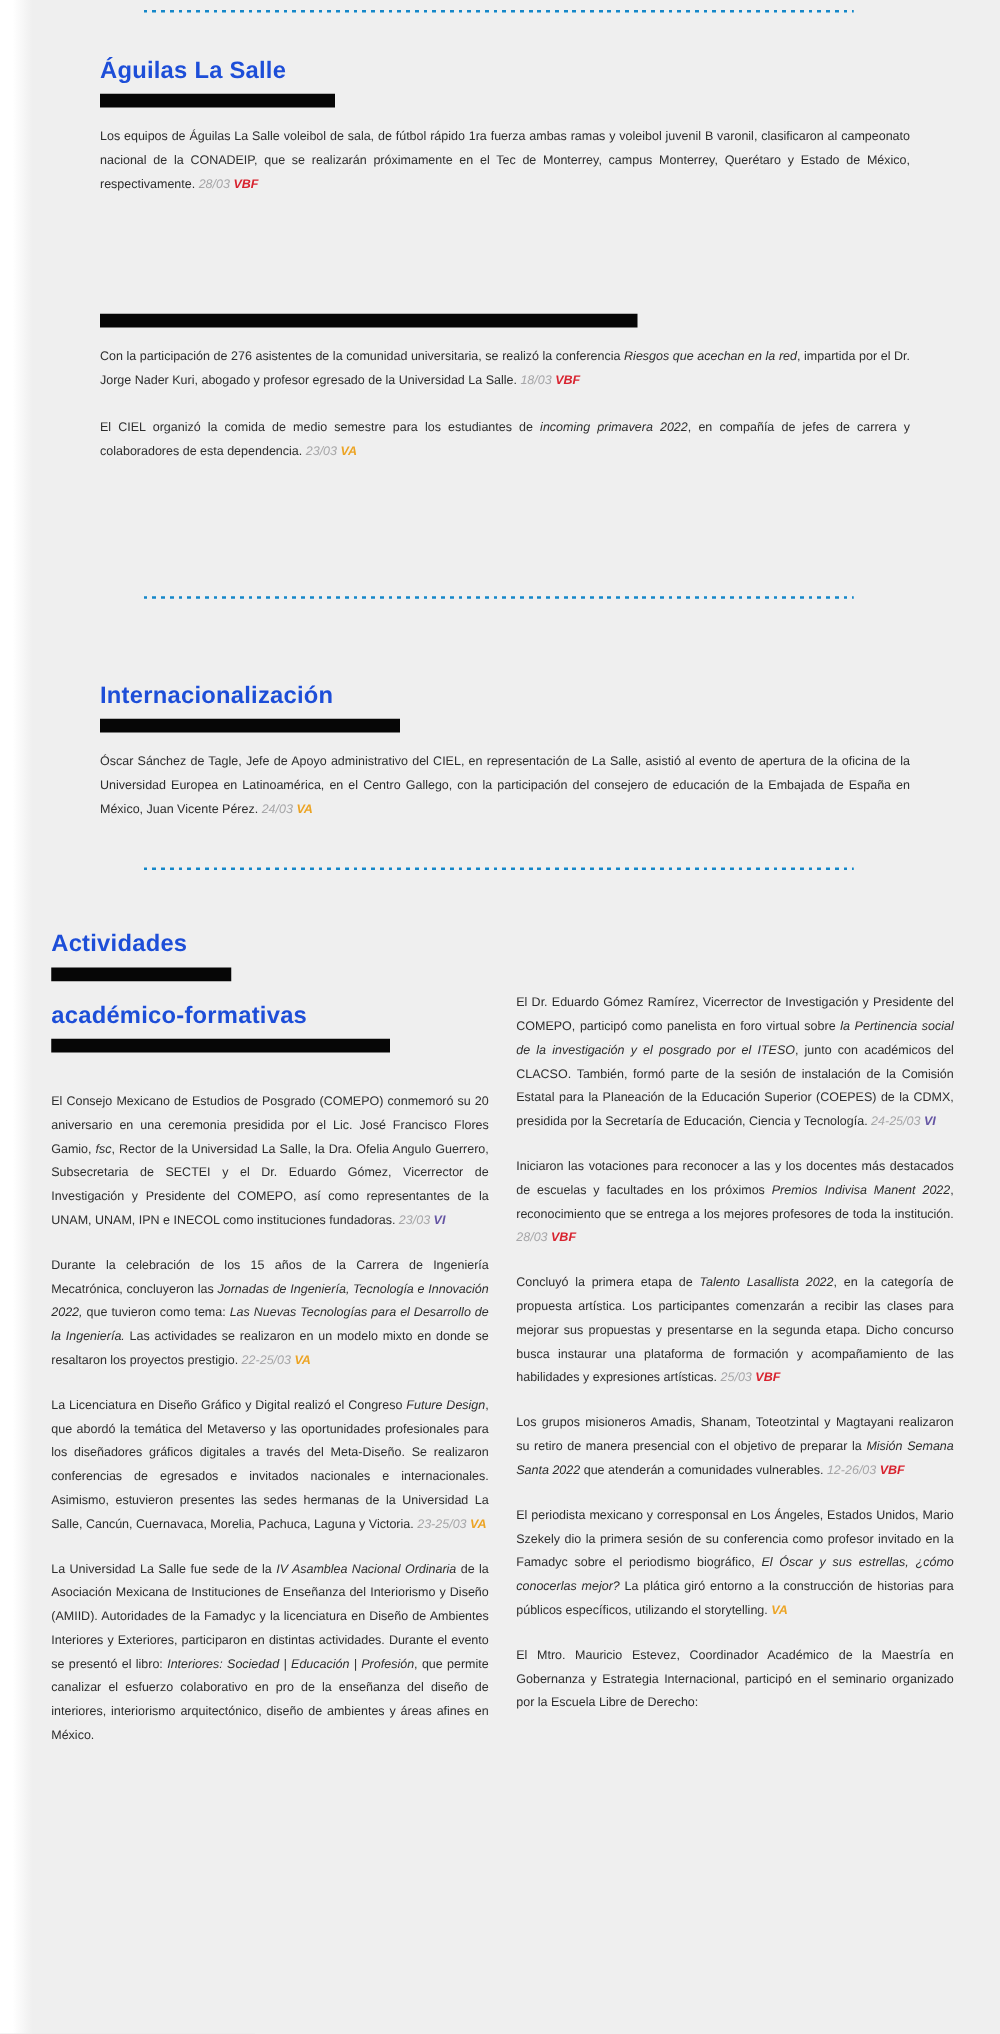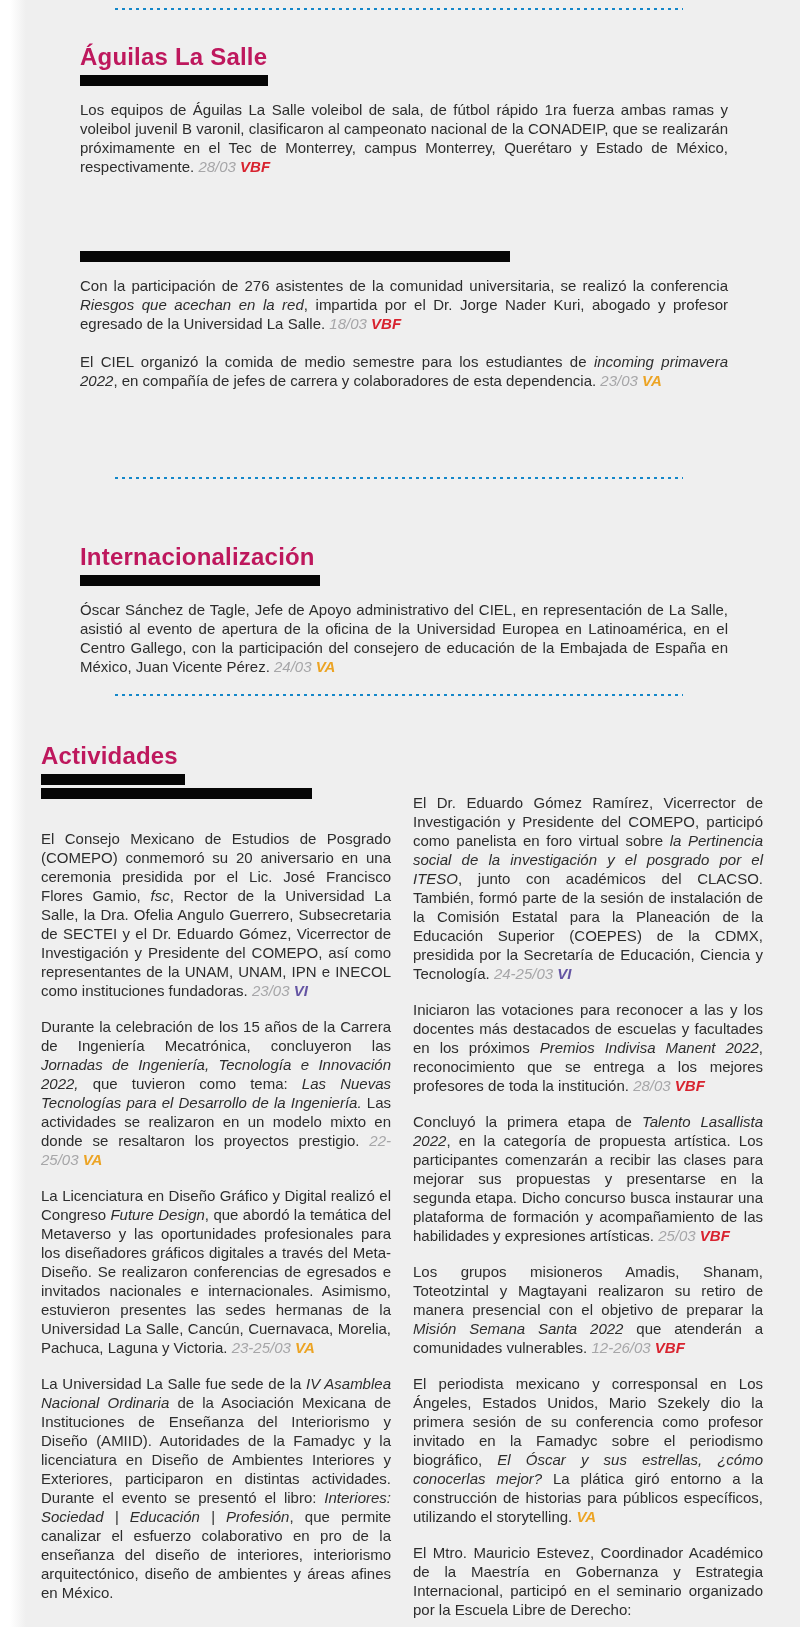--- a/index.html
+++ b/index.html
@@ -25,29 +25,29 @@
   .rule-2 { top:477px; }
   .rule-3 { top:694px; }
 
   .sec { position:absolute; }
   .sec-aguilas { top:42px;  left:80px; width:648px; }
   .sec-rsu     { top:248px; left:80px; width:648px; }
   .sec-intl    { top:542px; left:80px; width:648px; }
   .sec-act     { top:741px; left:41px; width:722px; display:grid; grid-template-columns:350px 350px; column-gap:22px; }
 
   .title {
-    margin:0; color:#be185d;
-    font-size:24px; line-height:30px; font-weight:bold; letter-spacing:0.2px;
+    margin:0; color:#1d4ed8;
+    font-size:19px; line-height:30px; font-weight:bold; letter-spacing:0.2px;
   }
   .bar { height:11px; background:#060606; margin-top:3px; }
   .title-2 { margin-top:13px; }
 
   .para {
     margin:14px 0 0 0;
-    font-size:15px; line-height:19px;
+    font-size:10px; line-height:19px;
     text-align:justify; hyphens:auto;
   }
   .para + .para { margin-top:19px; }
   .col .para { margin-top:30px; }
   .col .para + .para { margin-top:17px; }
   .col-right { padding-top:49px; }
   .col-right .para:first-child { margin-top:3px; }
 
   .seg-n  { font-style:normal; }
   .seg-i  { font-style:italic; }
@@ -84,20 +84,21 @@
     <div class="bar" style="width:240px"></div>
     <p class="para"><span class="seg-n">Óscar Sánchez de Tagle, Jefe de Apoyo administrativo del CIEL, en representación de La Salle, asistió al evento de apertura de la oficina de la Universidad Europea en Latinoamérica, en el Centro Gallego, con la participación del consejero de educación de la Embajada de España en México, Juan Vicente Pérez. </span><span class="seg-d">24/03 </span><span class="seg-va">VA</span></p>
   </section>
 
   <div class="rule rule-3"></div>
 
   <section class="sec sec-act">
     <div class="col col-left">
       <h2 class="title">Actividades</h2>
       <div class="bar" style="width:144px"></div>
+      <h2 class="title title-2">académico-formativas</h2>
       <div class="bar" style="width:271px"></div>
       <p class="para"><span class="seg-n">El Consejo Mexicano de Estudios de Posgrado (COMEPO) conmemoró su 20 aniversario en una ceremonia presidida por el Lic. José Francisco Flores Gamio, </span><span class="seg-i">fsc</span><span class="seg-n">, Rector de la Universidad La Salle, la Dra. Ofelia Angulo Guerrero, Subsecretaria de SECTEI y el Dr. Eduardo Gómez, Vicerrector de Investigación y Presidente del COMEPO, así como representantes de la UNAM, UNAM, IPN e INECOL como instituciones fundadoras. </span><span class="seg-d">23/03 </span><span class="seg-vi">VI</span></p>
       <p class="para"><span class="seg-n">Durante la celebración de los 15 años de la Carrera de Ingeniería Mecatrónica, concluyeron las </span><span class="seg-i">Jornadas de Ingeniería, Tecnología e Innovación 2022,</span><span class="seg-n"> que tuvieron como tema: </span><span class="seg-i">Las Nuevas Tecnologías para el Desarrollo de la Ingeniería.</span><span class="seg-n"> Las actividades se realizaron en un modelo mixto en donde se resaltaron los proyectos prestigio. </span><span class="seg-d">22-25/03 </span><span class="seg-va">VA</span></p>
       <p class="para"><span class="seg-n">La Licenciatura en Diseño Gráfico y Digital realizó el Congreso </span><span class="seg-i">Future Design</span><span class="seg-n">, que abordó la temática del Metaverso y las oportunidades profesionales para los diseñadores gráficos digitales a través del Meta-Diseño. Se realizaron conferencias de egresados e invitados nacionales e internacionales. Asimismo, estuvieron presentes las sedes hermanas de la Universidad La Salle, Cancún, Cuernavaca, Morelia, Pachuca, Laguna y Victoria. </span><span class="seg-d">23-25/03 </span><span class="seg-va">VA</span></p>
       <p class="para"><span class="seg-n">La Universidad La Salle fue sede de la </span><span class="seg-i">IV Asamblea Nacional Ordinaria</span><span class="seg-n"> de la Asociación Mexicana de Instituciones de Enseñanza del Interiorismo y Diseño (AMIID). Autoridades de la Famadyc y la licenciatura en Diseño de Ambientes Interiores y Exteriores, participaron en distintas actividades. Durante el evento se presentó el libro: </span><span class="seg-i">Interiores: Sociedad | Educación | Profesión</span><span class="seg-n">, que permite canalizar el esfuerzo colaborativo en pro de la enseñanza del diseño de interiores, interiorismo arquitectónico, diseño de ambientes y áreas afines en México. </span></p>
     </div>
     <div class="col col-right">
       <p class="para"><span class="seg-n">El Dr. Eduardo Gómez Ramírez, Vicerrector de Investigación y Presidente del COMEPO, participó como panelista en foro virtual sobre </span><span class="seg-i">la Pertinencia social de la investigación y el posgrado por el ITESO</span><span class="seg-n">, junto con académicos del CLACSO. También, formó parte de la sesión de instalación de la Comisión Estatal para la Planeación de la Educación Superior (COEPES) de la CDMX, presidida por la Secretaría de Educación, Ciencia y Tecnología. </span><span class="seg-d">24-25/03 </span><span class="seg-vi">VI</span></p>
       <p class="para"><span class="seg-n">Iniciaron las votaciones para reconocer a las y los docentes más destacados de escuelas y facultades en los próximos </span><span class="seg-i">Premios Indivisa Manent 2022</span><span class="seg-n">, reconocimiento que se entrega a los mejores profesores de toda la institución. </span><span class="seg-d">28/03 </span><span class="seg-vbf">VBF</span></p>
       <p class="para"><span class="seg-n">Concluyó la primera etapa de </span><span class="seg-i">Talento Lasallista 2022</span><span class="seg-n">, en la categoría de propuesta artística. Los participantes comenzarán a recibir las clases para mejorar sus propuestas y presentarse en la segunda etapa. Dicho concurso busca instaurar una plataforma de formación y acompañamiento de las habilidades y expresiones artísticas. </span><span class="seg-d">25/03 </span><span class="seg-vbf">VBF</span></p>

